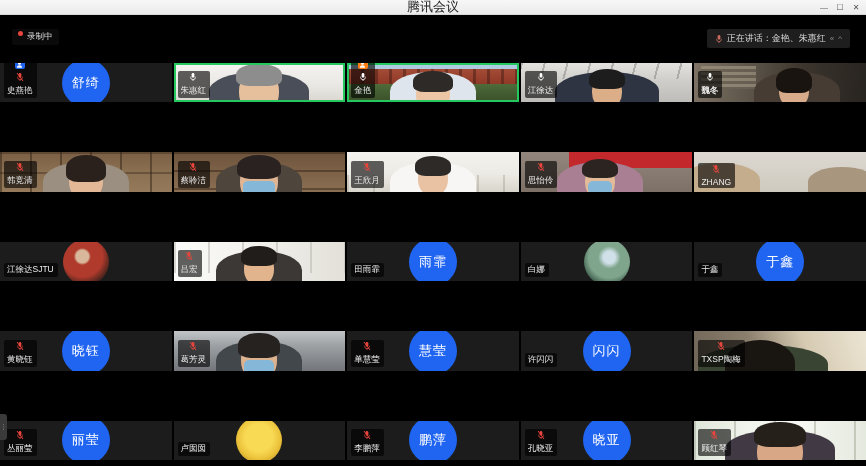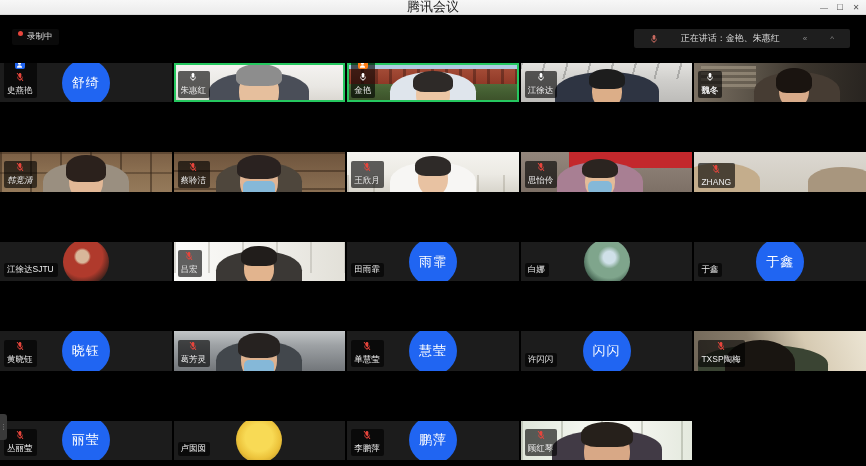--- a/index.html
+++ b/index.html
@@ -61,21 +61,21 @@
   .s-jiang .head::before{background:#1d1d1d;}
   .s-jiang .torso{background:#2e3442;width:104px;}
 
   .s-wei{background:linear-gradient(95deg,#7d7264 0%,#5d554a 32%,#3b352d 62%,#282420 100%);font-weight:bold;}
   .s-wei::before{content:'';position:absolute;left:4%;top:8%;width:32%;height:58%;
     background:repeating-linear-gradient(180deg,#9a8f7d 0 3px,#6b6254 3px 6px);opacity:.75;}
   .s-wei .head{left:58%;top:22%;background:#d8ab8a;}
   .s-wei .head::before{background:#1a1410;height:70%;}
   .s-wei .torso{left:60%;background:#463c33;}
 
-  .s-han{background:linear-gradient(180deg,#7b5f45 0%,#8a6e50 45%,#94795a 100%);font-style:italic;}
+  .s-han{background:linear-gradient(180deg,#7b5f45 0%,#8a6e50 45%,#94795a 100%);}
   .s-han::before{content:'';position:absolute;inset:0;
     background:repeating-linear-gradient(90deg,rgba(50,35,22,.5) 0 2px,transparent 2px 30px),
                repeating-linear-gradient(180deg,rgba(50,35,22,.38) 0 2px,transparent 2px 20px);}
   .s-han .head{width:34px;height:42px;top:18%;background:#e2b896;}
   .s-han .head::before{background:#2b211c;height:62%;}
   .s-han .torso{background:#9a8f80;}
 
   .s-cai{background:linear-gradient(180deg,#6e543c 0%,#7d6248 50%,#8a6f52 100%);}
   .s-cai::before{content:'';position:absolute;inset:0;
     background:repeating-linear-gradient(180deg,rgba(45,30,18,.45) 0 2px,transparent 2px 18px);}
@@ -133,22 +133,22 @@
     background:rgba(0,0,0,.62);border-radius:2px;padding:1px 4px 1px 3px;
     font-size:8.5px;color:#ededed;max-width:calc(100% - 10px);white-space:nowrap;flex-direction:column;}
   .pname{overflow:hidden;text-overflow:ellipsis;}
   .badge{width:10px;height:10px;border-radius:2px;display:flex;align-items:center;justify-content:center;flex:none;}
   .mic{flex:none;display:block;}
 
   
   .recpill{position:absolute;top:29px;left:12px;z-index:9;display:flex;align-items:flex-start;gap:4px;
     background:rgba(18,18,18,.55);border-radius:2px;padding:2px 6px;font-size:8.5px;color:#ddd;}
   .dot{width:5px;height:5px;border-radius:50%;background:#e8453c;}
-  .toast{position:absolute;top:29px;right:16px;z-index:9;display:flex;align-items:center;gap:23px;
-    background:rgba(33,33,33,.92);border-radius:2px;padding:3px 16px;font-size:9px;color:#d8d8d8;cursor:pointer;}
+  .toast{position:absolute;top:29px;right:16px;z-index:9;display:flex;align-items:center;gap:4px;
+    background:rgba(33,33,33,.92);border-radius:2px;padding:3px 8px;font-size:9px;color:#d8d8d8;cursor:pointer;}
   .ticon{color:#8a8a8a;font-size:8px;line-height:1;}
   .handle{position:absolute;left:0;top:414px;width:7px;height:26px;background:#3a3a3a;
     border-radius:0 3px 3px 0;color:#999;font-size:7px;display:flex;align-items:center;justify-content:center;z-index:9;cursor:pointer;}
 </style>
 </head>
 <body>
 
 <div class="app">
 
   <div class="titlebar">
@@ -426,20 +426,34 @@
           <span>鹏萍</span>
         </div>
         <div class="tag">
           <svg class="mic" viewBox="0 0 12 14" width="8" height="10">
             <rect x="4" y="1" width="4" height="7" rx="2" fill="#E8453C"></rect>
             <path d="M2.5 6.5 v1 a3.5 3.5 0 0 0 7 0 v-1" fill="none" stroke="#E8453C" stroke-width="1.2"></path>
             <line x1="6" y1="11.5" x2="6" y2="13" stroke="#E8453C" stroke-width="1.2"></line>
             <line x1="1.5" y1="1" x2="10.5" y2="13" stroke="#E8453C" stroke-width="1.5"></line>
           </svg>
           <span class="pname">李鹏萍</span>
+        </div>
+      </div>
+      <div class="tile avatar">
+        <div class="icircle">
+          <span>晓亚</span>
+        </div>
+        <div class="tag">
+          <svg class="mic" viewBox="0 0 12 14" width="8" height="10">
+            <rect x="4" y="1" width="4" height="7" rx="2" fill="#E8453C"></rect>
+            <path d="M2.5 6.5 v1 a3.5 3.5 0 0 0 7 0 v-1" fill="none" stroke="#E8453C" stroke-width="1.2"></path>
+            <line x1="6" y1="11.5" x2="6" y2="13" stroke="#E8453C" stroke-width="1.2"></line>
+            <line x1="1.5" y1="1" x2="10.5" y2="13" stroke="#E8453C" stroke-width="1.5"></line>
+          </svg>
+          <span class="pname">孔晓亚</span>
         </div>
       </div>
       <div class="tile video s-gu">
         <div class="head"></div>
         <div class="torso"></div>
         <div class="tag">
           <svg class="mic" viewBox="0 0 12 14" width="8" height="10">
             <rect x="4" y="1" width="4" height="7" rx="2" fill="#E8453C"></rect>
             <path d="M2.5 6.5 v1 a3.5 3.5 0 0 0 7 0 v-1" fill="none" stroke="#E8453C" stroke-width="1.2"></path>
             <line x1="6" y1="11.5" x2="6" y2="13" stroke="#E8453C" stroke-width="1.2"></line>

